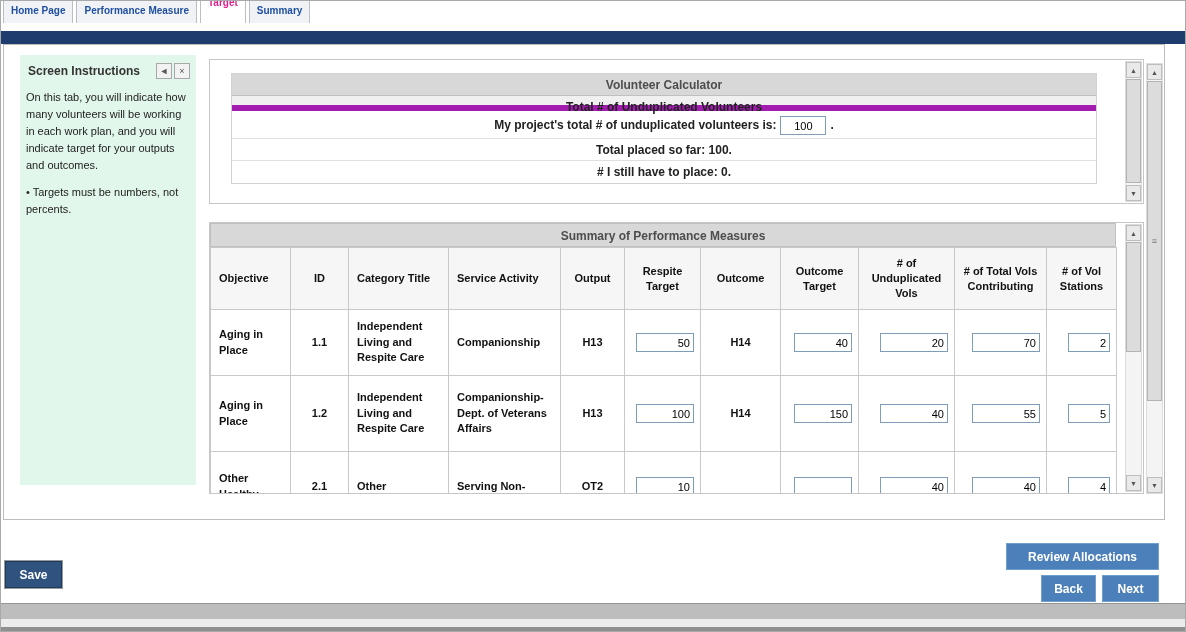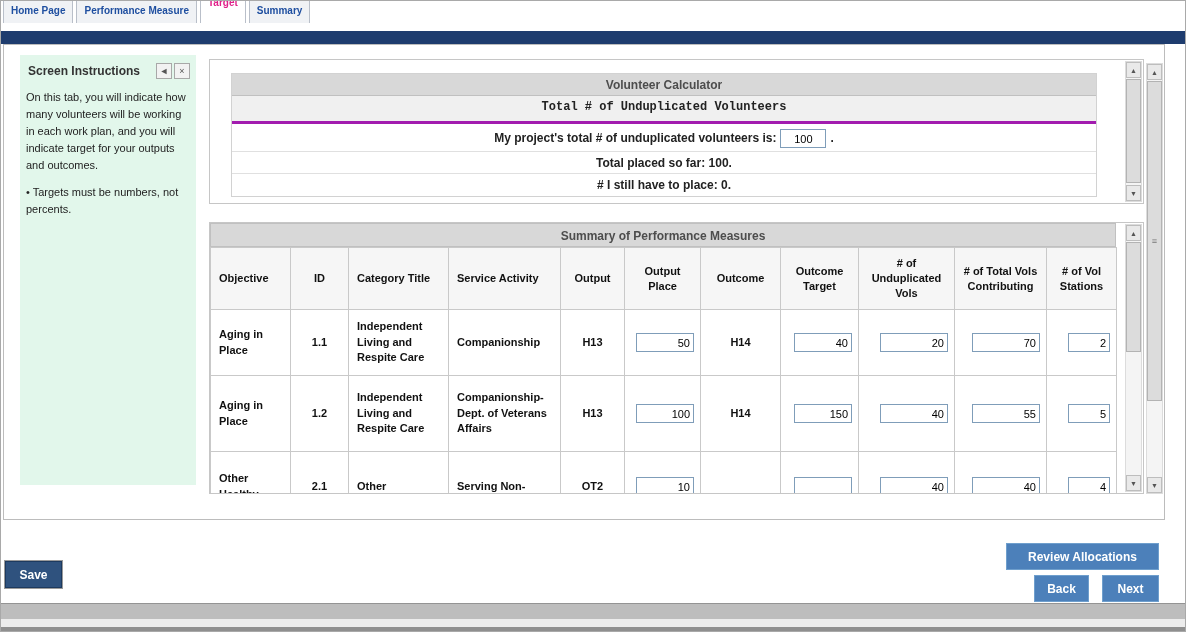--- a/index.html
+++ b/index.html
@@ -26,21 +26,21 @@
 
   
   .panel { position:absolute; background:#ffffff; border:1px solid #c6c6c6; }
   .calc-panel { left:205px; top:14px; width:935px; height:145px; }
   .summary-panel { left:205px; top:177px; width:935px; height:272px; overflow:hidden; }
 
   
   .calc-rows { margin:13px 46px 0 21px; border:1px solid #d2d2d2; }
   .calc-row { font-size:12px; text-align:center; border-bottom:1px solid #e0e0e0; }
   .calc-title-row { background:#d8d8d8; border-bottom:1px solid #c0c0c0; height:22px; line-height:22px; font-weight:bold; color:#4d4d4d; }
-  .calc-sub-row { background:#f0f0f0; border-bottom:3px solid #a21caf; height:28px; line-height:23px; font-weight:bold; color:#222;font-family:Liberation Mono, monospace; }
+  .calc-sub-row { background:#f0f0f0; border-bottom:6px solid #a21caf; height:15px; line-height:23px; font-weight:bold; color:#222; }
   .calc-input-row { height:28px; line-height:28px; font-weight:bold; color:#222; }
   .calc-bold-row { height:22px; line-height:22px; font-weight:bold; color:#222; }
   .calc-rows .calc-row:last-child { border-bottom:none; }
   input.calc-input { width:46px; height:19px; border:1px solid #7f9db9; font-family:"Liberation Sans",sans-serif; font-size:11px; text-align:center; vertical-align:middle; margin:0 4px; }
 
   
   .summary-title { width:906px; height:24px; line-height:24px; background:#d8d8d8; border:1px solid #c0c0c0; font-size:12px; font-weight:bold; color:#4d4d4d; text-align:center; }
   table.pm { width:906px; border-collapse:collapse; table-layout:fixed; }
   table.pm th, table.pm td { border:1px solid #c9c9c9; font-size:11px; color:#111; padding:4px 5px; vertical-align:middle; }
   table.pm th { background:#f6f6f6; font-weight:bold; text-align:center; height:62px; line-height:1.35; }
@@ -56,21 +56,21 @@
   .sb-btn { position:absolute; left:0; width:15px; height:16px; background:#e9e9e9; border:1px solid #bdbdbd; font-size:7px; color:#555; display:flex; align-items:center; justify-content:center; cursor:pointer; }
   .sb-thumb { position:absolute; left:0; width:15px; background:#dcdcdc; border:1px solid #b3b3b3; cursor:pointer; display:flex; align-items:center; justify-content:center; font-size:9px; color:#777; }
   .sb-calc { right:1px; top:1px; height:141px; }
   .sb-summary { right:1px; top:1px; height:268px; }
   .sb-content { right:1px; top:18px; height:431px; }
 
   
   .btn { display:flex; align-items:center; justify-content:center; font-size:12px; font-weight:bold; color:#ffffff; cursor:pointer; }
   .save-btn { position:absolute; left:4px; top:560px; width:57px; height:27px; background:#2f527e; border:1px solid #1d3a5f; outline:1px solid #9a9a9a; }
   .review-btn { position:absolute; right:26px; top:542px; width:153px; height:27px; background:#4c80ba; border:1px solid #6f9fcd; }
-  .backnext { position:absolute; right:26px; top:574px; display:flex; gap:13px;align-items:flex-end; }
+  .backnext { position:absolute; right:26px; top:574px; display:flex; gap:6px;align-items:flex-end; }
   .back-btn { width:55px; height:27px; background:#4c80ba; border:1px solid #6f9fcd; }
   .next-btn { width:57px; height:27px; background:#4c80ba; border:1px solid #6f9fcd; }
 
   
   .statusbar { position:absolute; left:0; right:0; top:602px; height:16px; background:#bdbdbd; border-top:1px solid #949494; }
   .bottom-area { position:absolute; left:0; right:0; top:618px; bottom:0; background:#ececec; }
   .bottom-band { position:absolute; left:0; right:0; bottom:0; height:4px; background:#8f8f8f; }
 </style>
 </head>
 <body>
@@ -147,21 +147,21 @@
             <col style="width:92px">
             <col style="width:70px">
         </colgroup>
         <thead>
           <tr>
             <th class="lft">Objective</th>
             <th>ID</th>
             <th class="lft">Category Title</th>
             <th class="lft">Service Activity</th>
             <th>Output</th>
-            <th>Output Place</th>
+            <th>Respite Target</th>
             <th>Outcome</th>
             <th>Outcome Target</th>
             <th># of Unduplicated Vols</th>
             <th># of Total Vols Contributing</th>
             <th># of Vol Stations</th>
           </tr>
         </thead>
         <tbody>
           <tr class="r1">
             <td class="lft">Aging in Place</td>

